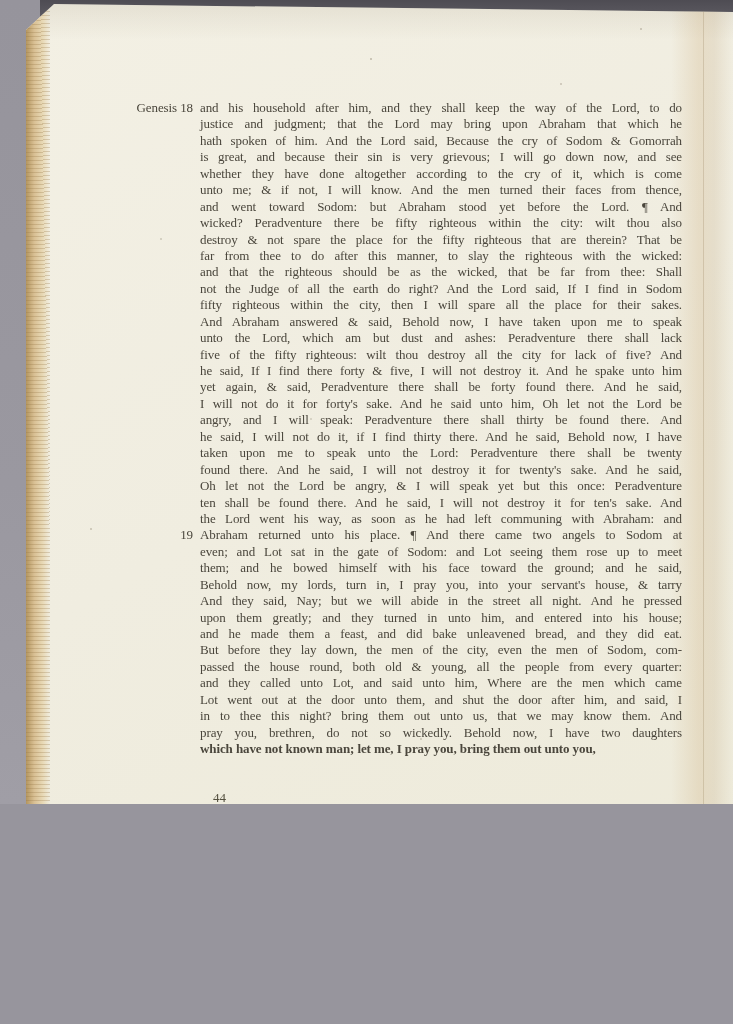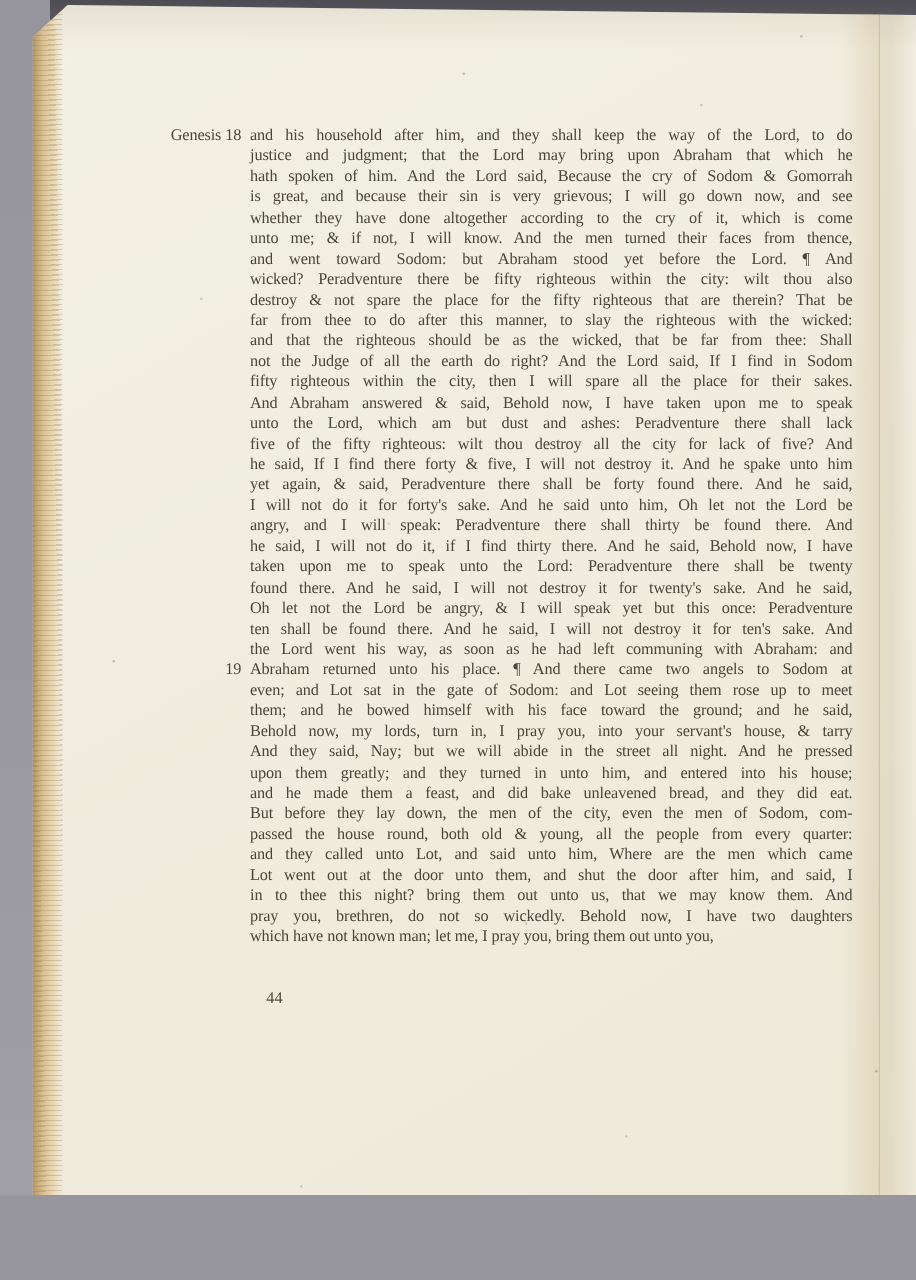--- a/index.html
+++ b/index.html
@@ -3,21 +3,21 @@
 <meta charset="utf-8">
 <style>
   html, body { margin: 0; padding: 0; }
   body {
     font-family: "Liberation Serif", "DejaVu Serif", serif;
     background: #97959d;
   }
   .scene {
     position: relative;
     width: 733px;
-    height: 956px;
+    height: 804px;
     overflow: hidden;
     background: linear-gradient(180deg, #96949c 0%, #9a98a0 60%, #a09ea6 100%);
   }
   
   .top-band {
     position: absolute;
     left: 40px; right: 0; top: 0;
     height: 16px;
     background: linear-gradient(180deg, #4e4c53, #5b5960);
   }
@@ -110,20 +110,21 @@
   .line {
     position: relative;
     height: 16.45px;
     line-height: 16.45px;
     white-space: nowrap;
     text-align: justify;
     text-align-last: justify;
   }
   .line.last {
     text-align-last: left;
+    font-weight: bold;
   }
   .margin-note {
     position: absolute;
     right: calc(100% + 7px);
     top: 0;
     white-space: nowrap;
     color: #4a463c;
   }
   .folio {
     position: absolute;

